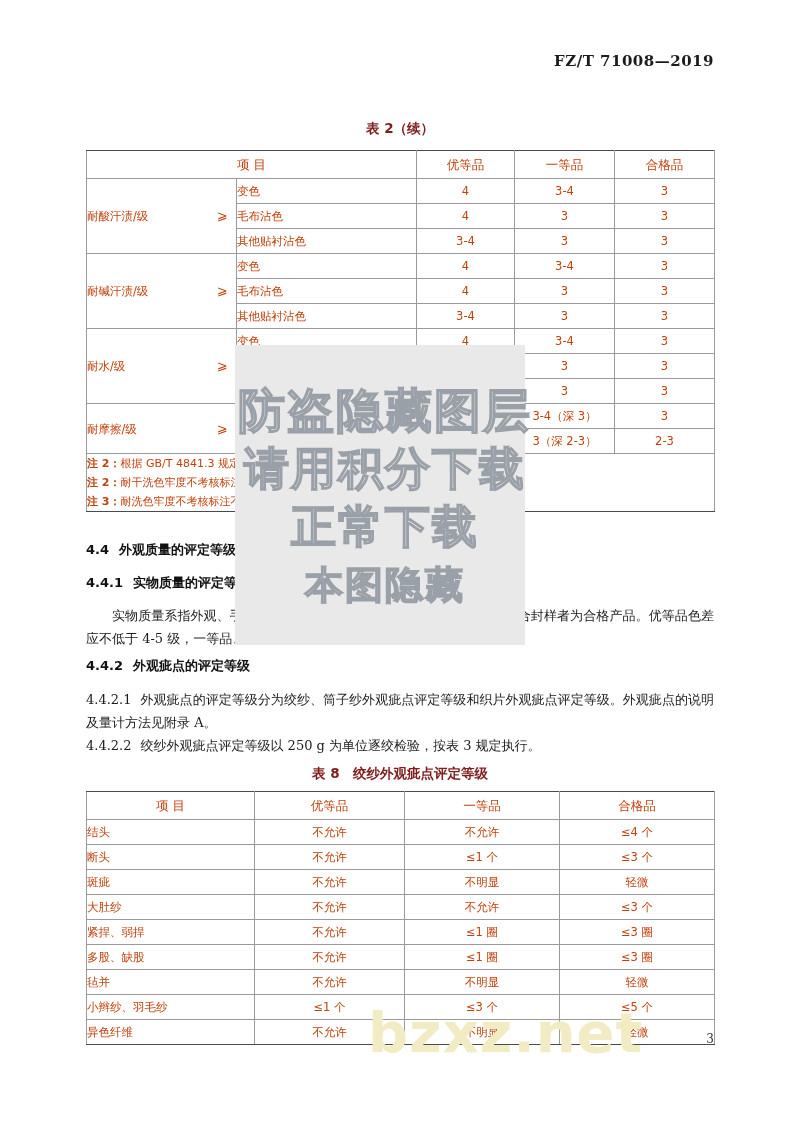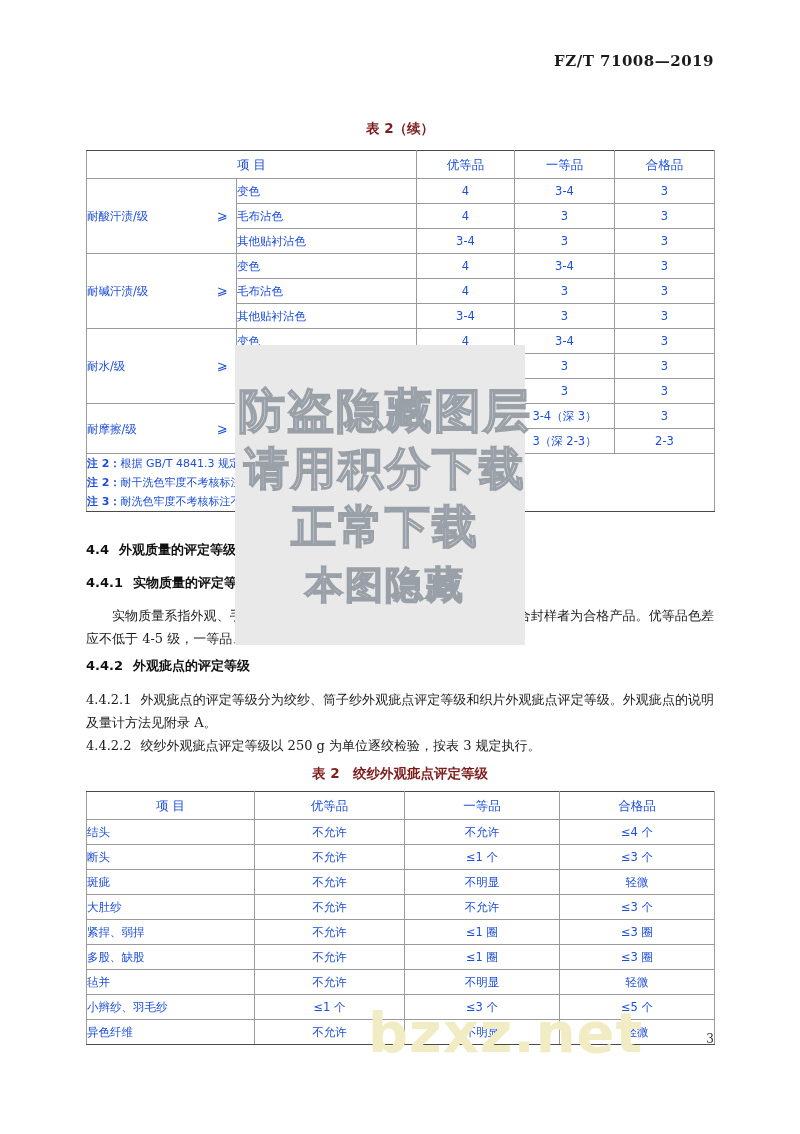--- a/index.html
+++ b/index.html
@@ -50,21 +50,21 @@
     font-family: "DejaVu Sans", "Liberation Sans", sans-serif;
     color: #7f1d1d;
   }
 
   
   table.std {
     border-collapse: collapse;
     width: 628px;
     table-layout: fixed;
     font-size: 12px;
-    color: #1d4ed8;
+    color: #c2410c;
   }
   table.std td, table.std th {
     border: 1px solid #9a9a9a;
     padding: 0;
     font-weight: normal;
     vertical-align: middle;
   }
   table.std .outer-top { border-top: 1.6px solid #4a4a4a; }
   table.std .outer-bottom { border-bottom: 1.6px solid #4a4a4a; }
 
@@ -354,21 +354,21 @@
     </div>
   </div>
 
   <div class="content" style="top:734px;">
     <div class="para">
       <span class="num">4.4.2.2</span><span>绞纱外观疵点评定等级以 250 g 为单位逐绞检验，按表 3 规定执行。</span>
     </div>
   </div>
 
   <div class="content" style="top:765px;">
-    <div class="table-caption">表 2　绞纱外观疵点评定等级</div>
+    <div class="table-caption">表 8　绞纱外观疵点评定等级</div>
   </div>
 
   <div class="content" style="top:791px;">
     <table class="std">
       <colgroup>
         <col style="width:168px">
         <col style="width:150px">
         <col style="width:155px">
         <col style="width:155px">
       </colgroup>

